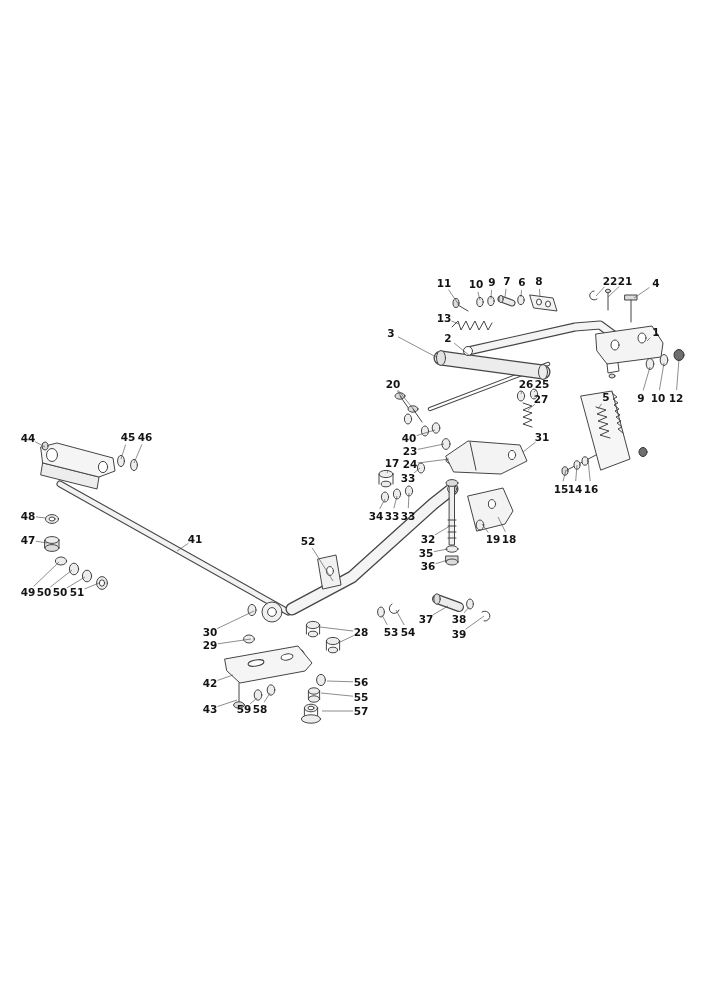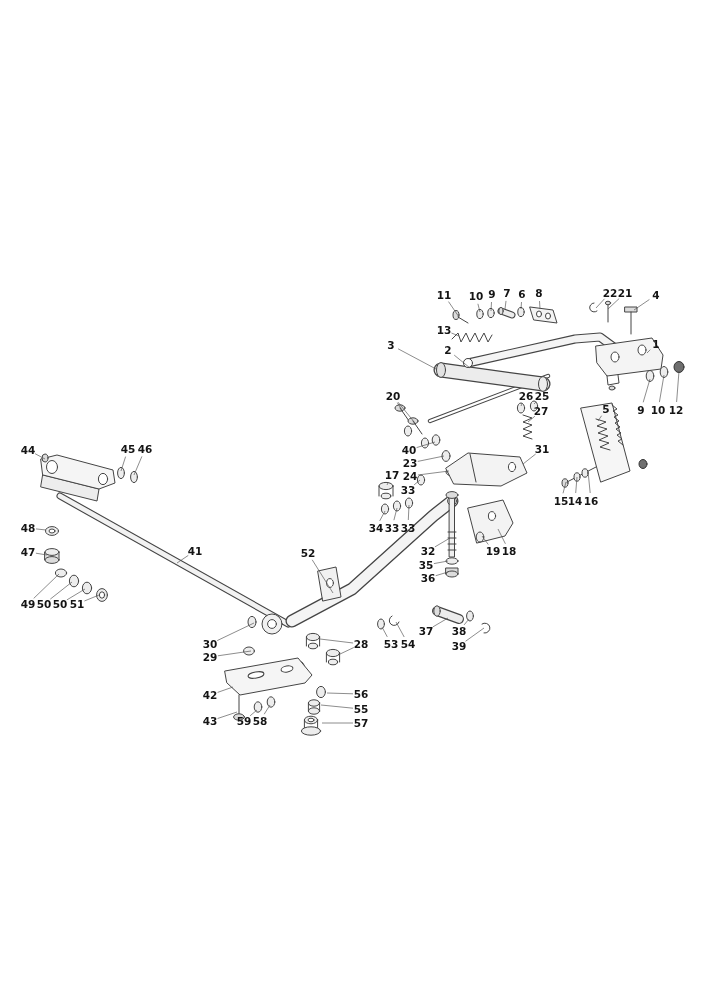--- a/index.html
+++ b/index.html
@@ -1,17 +1,17 @@
 <!DOCTYPE html>
 <html><head>
 <meta charset="utf-8">
 <style>
   html,body{margin:0;padding:0;background:#ffffff;}
   body{font-family:"DejaVu Sans",sans-serif;}
-  .page{position:relative;width:707px;height:886px;background:#ffffff;overflow:hidden;margin-top:12px;}
+  .page{position:relative;width:707px;height:886px;background:#ffffff;overflow:hidden;}
   svg{display:block;width:707px;height:1000px;}
   .draw{stroke:#454545;stroke-width:1;fill:none;stroke-linecap:round;stroke-linejoin:round;}
   .leaders line{stroke:#4f4f4f;stroke-width:0.65;}
   .callouts text{font:bold 10.5px "DejaVu Sans",sans-serif;fill:#141414;text-anchor:middle;dominant-baseline:central;}
 </style>
 </head>
 <body>
 
 <div class="page">
   <svg viewBox="0 0 707 1000" xmlns="http://www.w3.org/2000/svg">

